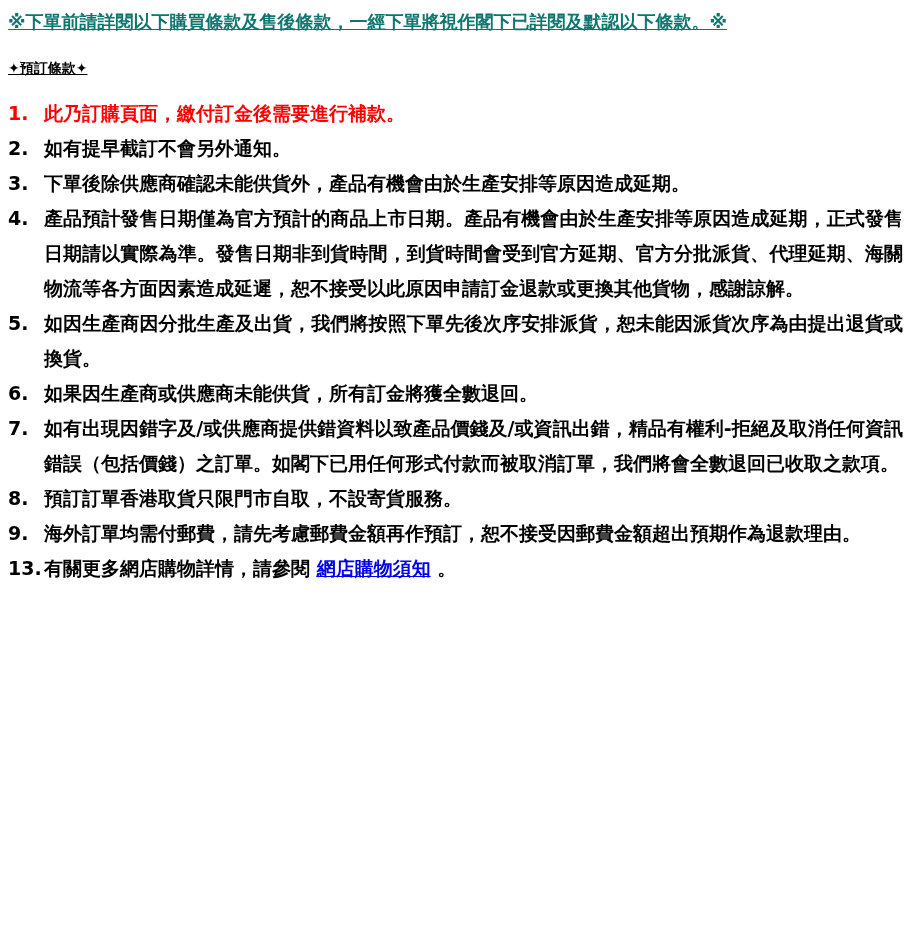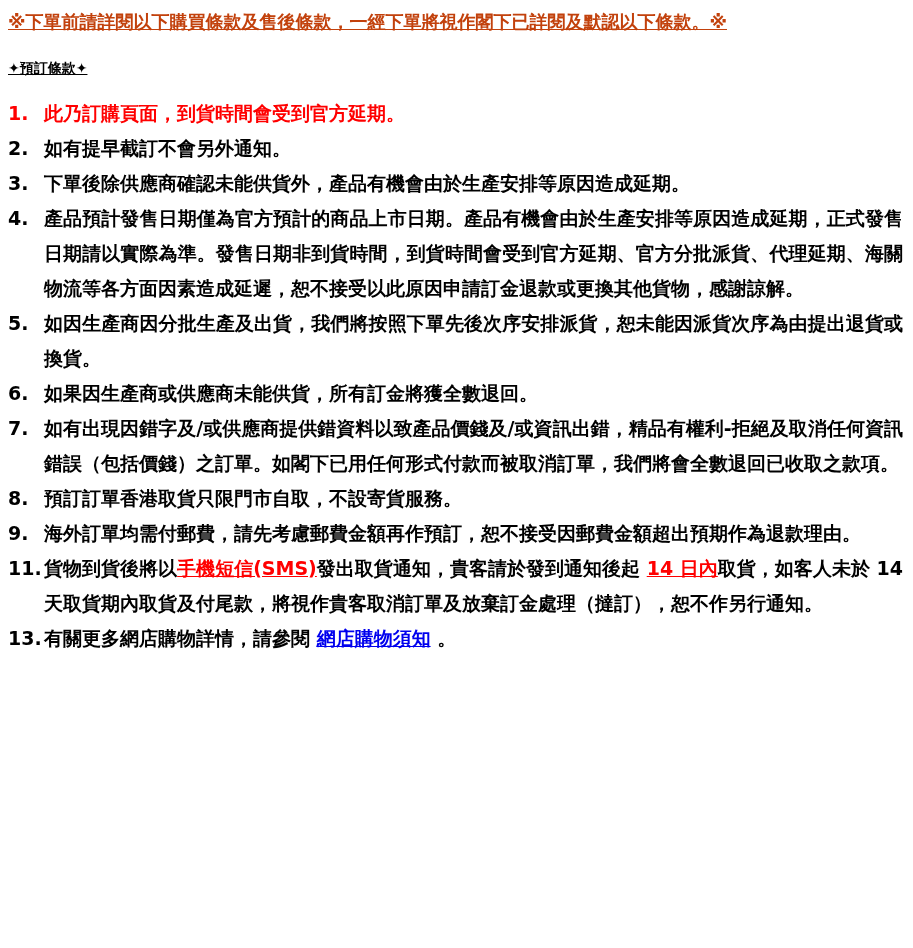--- a/index.html
+++ b/index.html
@@ -14,21 +14,21 @@
     padding: 8px 10px 12px 8px;
     font-family: "DejaVu Sans", sans-serif;
     font-weight: 700;
     color: #000000;
     background: #ffffff;
   }
   .title {
     font-size: 18px;
     line-height: 27px;
     font-weight: 700;
-    color: #c2410c;
+    color: #0f766e;
     text-decoration: underline;
     margin: 0 0 20px 0;
   }
   .section-header {
     font-size: 14px;
     line-height: 27px;
     font-weight: 700;
     color: #000000;
     text-decoration: underline;
     margin: 0 0 14px 0;
@@ -68,21 +68,21 @@
 </style>
 </head>
 <body>
 
 <div class="doc">
   <h1 class="title">※下單前請詳閱以下購買條款及售後條款，一經下單將視作閣下已詳閱及默認以下條款。※</h1>
   <h2 class="section-header">✦預訂條款✦</h2>
   <ol class="terms-list" id="terms-list">
       <li class="term-item">
         <span class="num seg-red">1.</span>
-        <div class="content"><span class="seg-red">此乃訂購頁面，到貨時間會受到官方延期。</span></div>
+        <div class="content"><span class="seg-red">此乃訂購頁面，繳付訂金後需要進行補款。</span></div>
       </li>
       <li class="term-item">
         <span class="num">2.</span>
         <div class="content"><span class="seg-normal">如有提早截訂不會另外通知。</span></div>
       </li>
       <li class="term-item">
         <span class="num">3.</span>
         <div class="content"><span class="seg-normal">下單後除供應商確認未能供貨外，產品有機會由於生產安排等原因造成延期。</span></div>
       </li>
       <li class="term-item">
@@ -103,21 +103,17 @@
       </li>
       <li class="term-item">
         <span class="num">8.</span>
         <div class="content"><span class="seg-normal">預訂訂單香港取貨只限門市自取，不設寄貨服務。</span></div>
       </li>
       <li class="term-item">
         <span class="num">9.</span>
         <div class="content"><span class="seg-normal">海外訂單均需付郵費，請先考慮郵費金額再作預訂，恕不接受因郵費金額超出預期作為退款理由。</span></div>
       </li>
       <li class="term-item">
-        <span class="num">11.</span>
-        <div class="content"><span class="seg-normal">貨物到貨後將以</span><a href="#" class="seg-red-link">手機短信(SMS)</a><span class="seg-normal">發出取貨通知，貴客請於發到通知後起 </span><a href="#" class="seg-red-link">14 日內</a><span class="seg-normal">取貨，如客人未於 14 天取貨期內取貨及付尾款，將視作貴客取消訂單及放棄訂金處理（撻訂），恕不作另行通知。</span></div>
-      </li>
-      <li class="term-item">
         <span class="num">13.</span>
         <div class="content"><span class="seg-normal">有關更多網店購物詳情，請參閱 </span><a href="#" class="seg-blue-link">網店購物須知</a><span class="seg-normal"> 。</span></div>
       </li>
     </ol>
 </div>
 
 </body></html>

